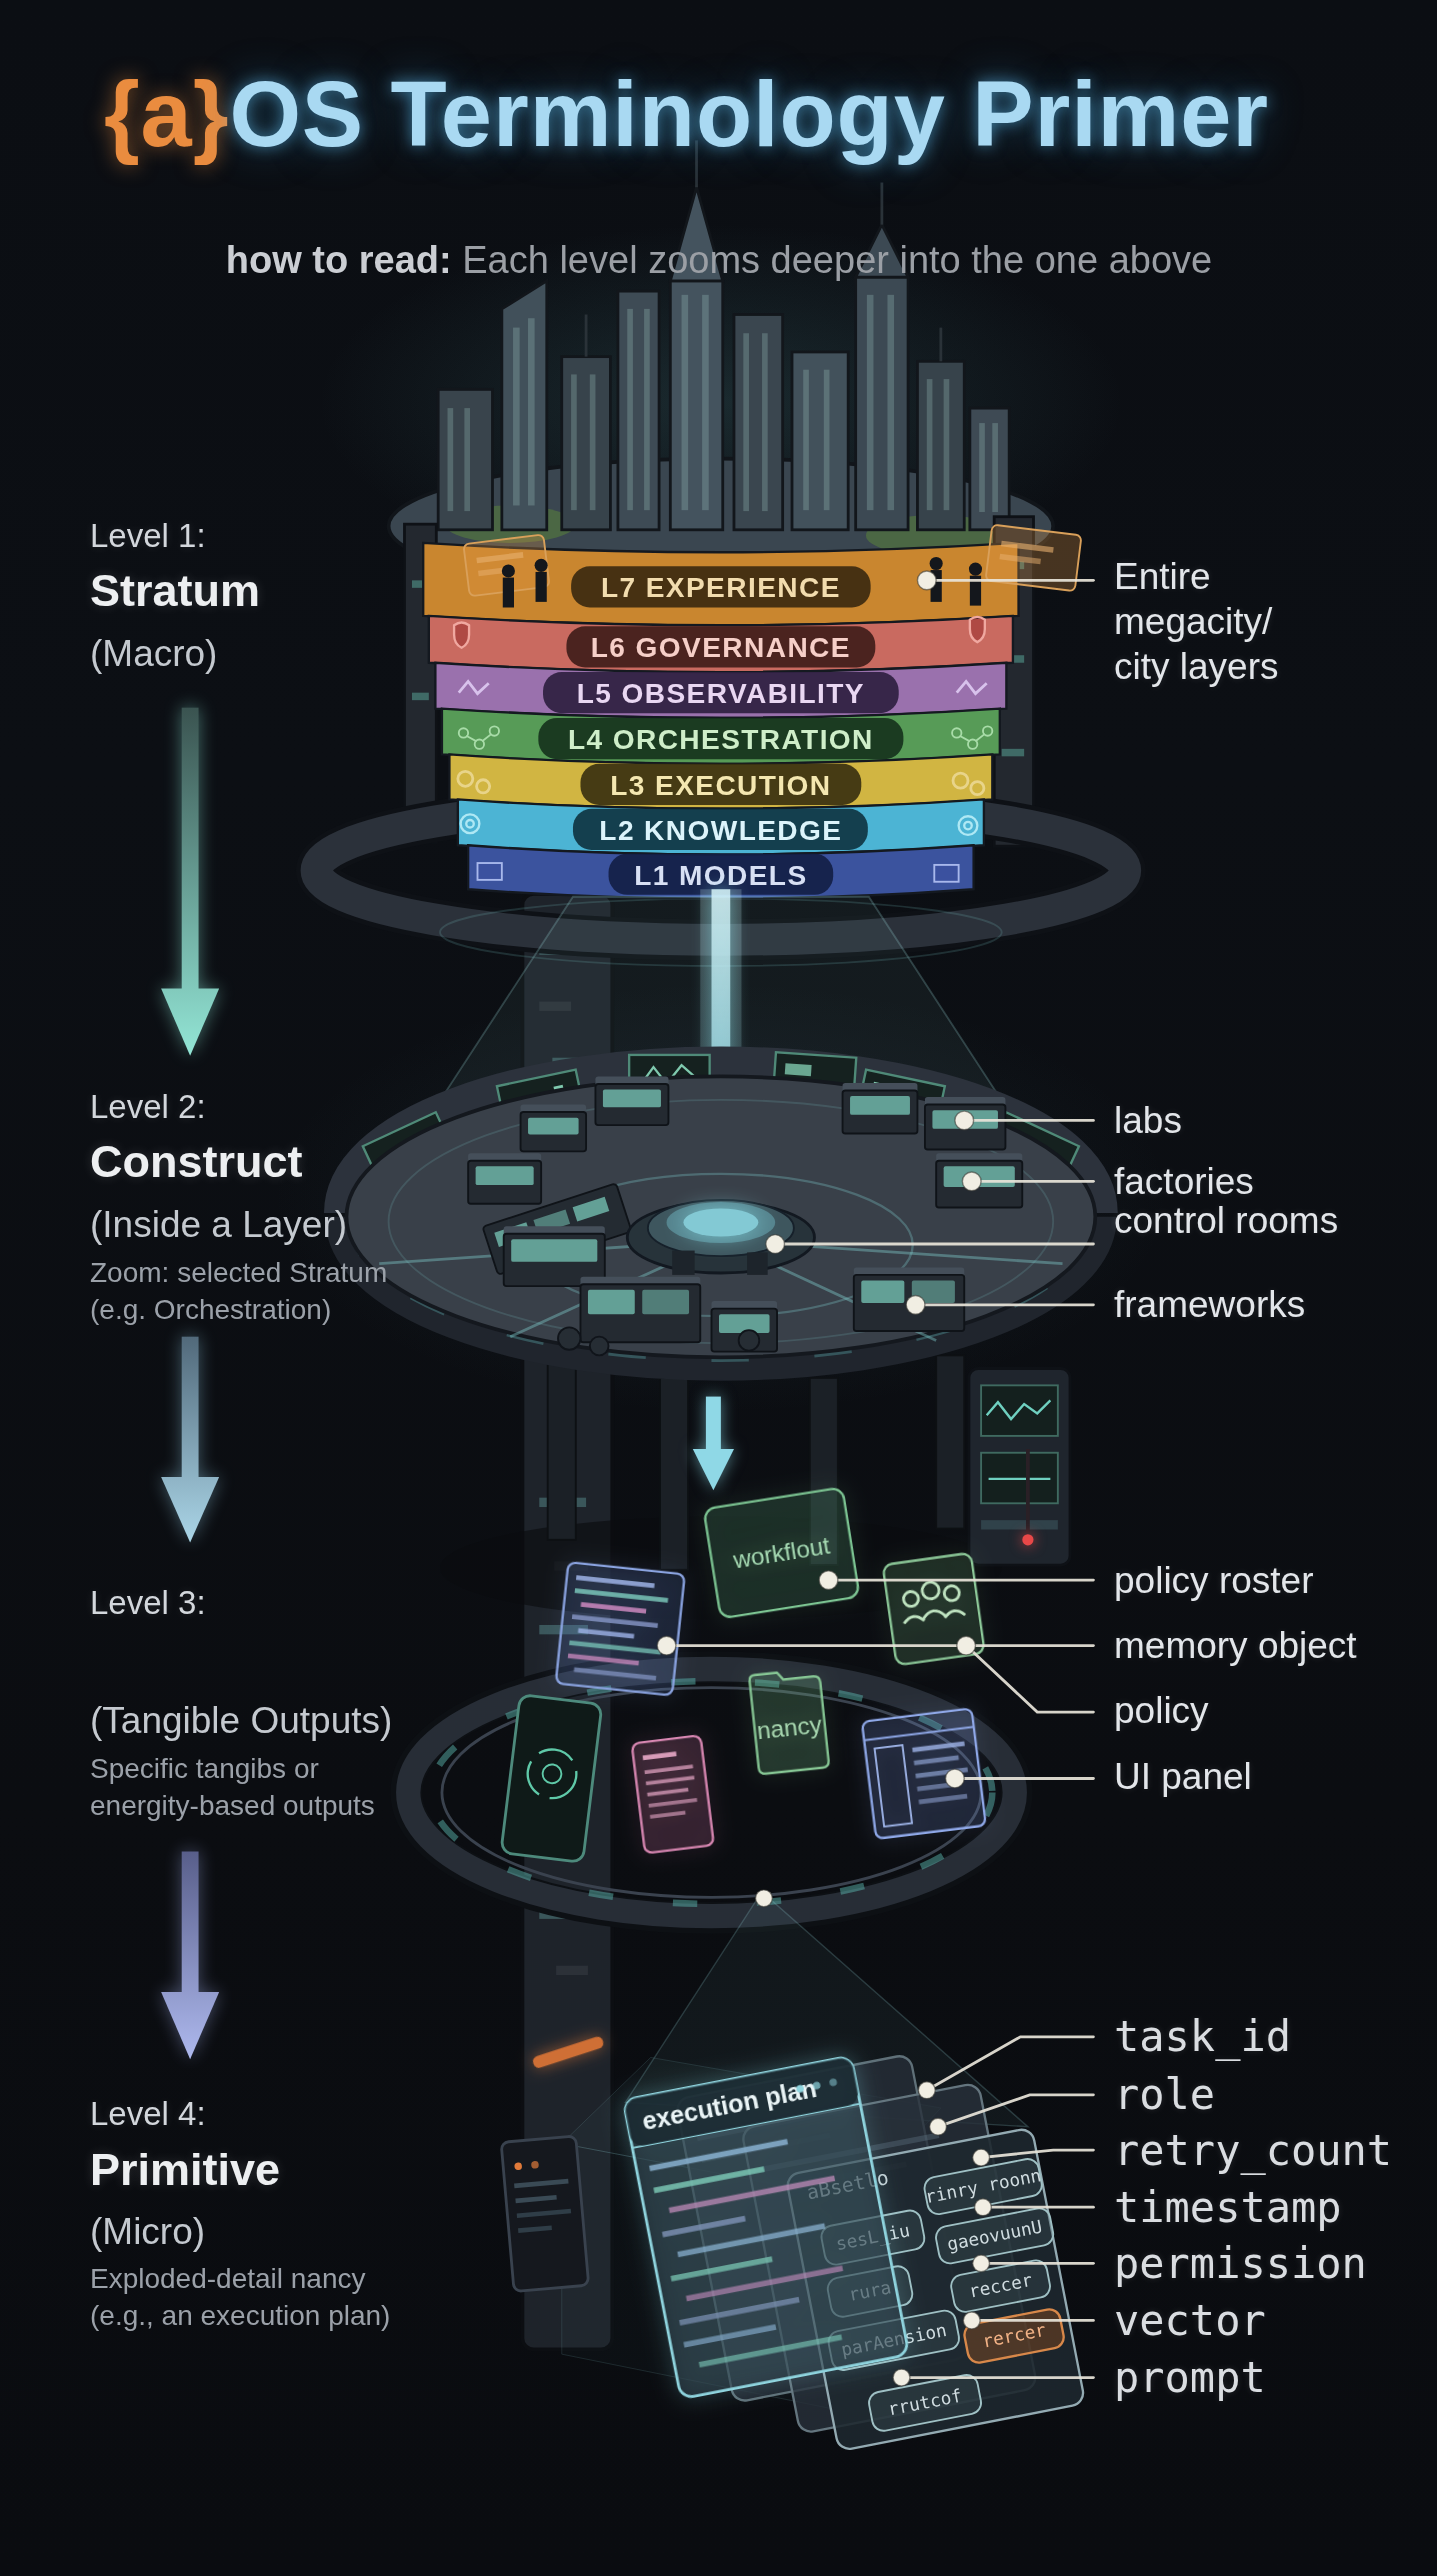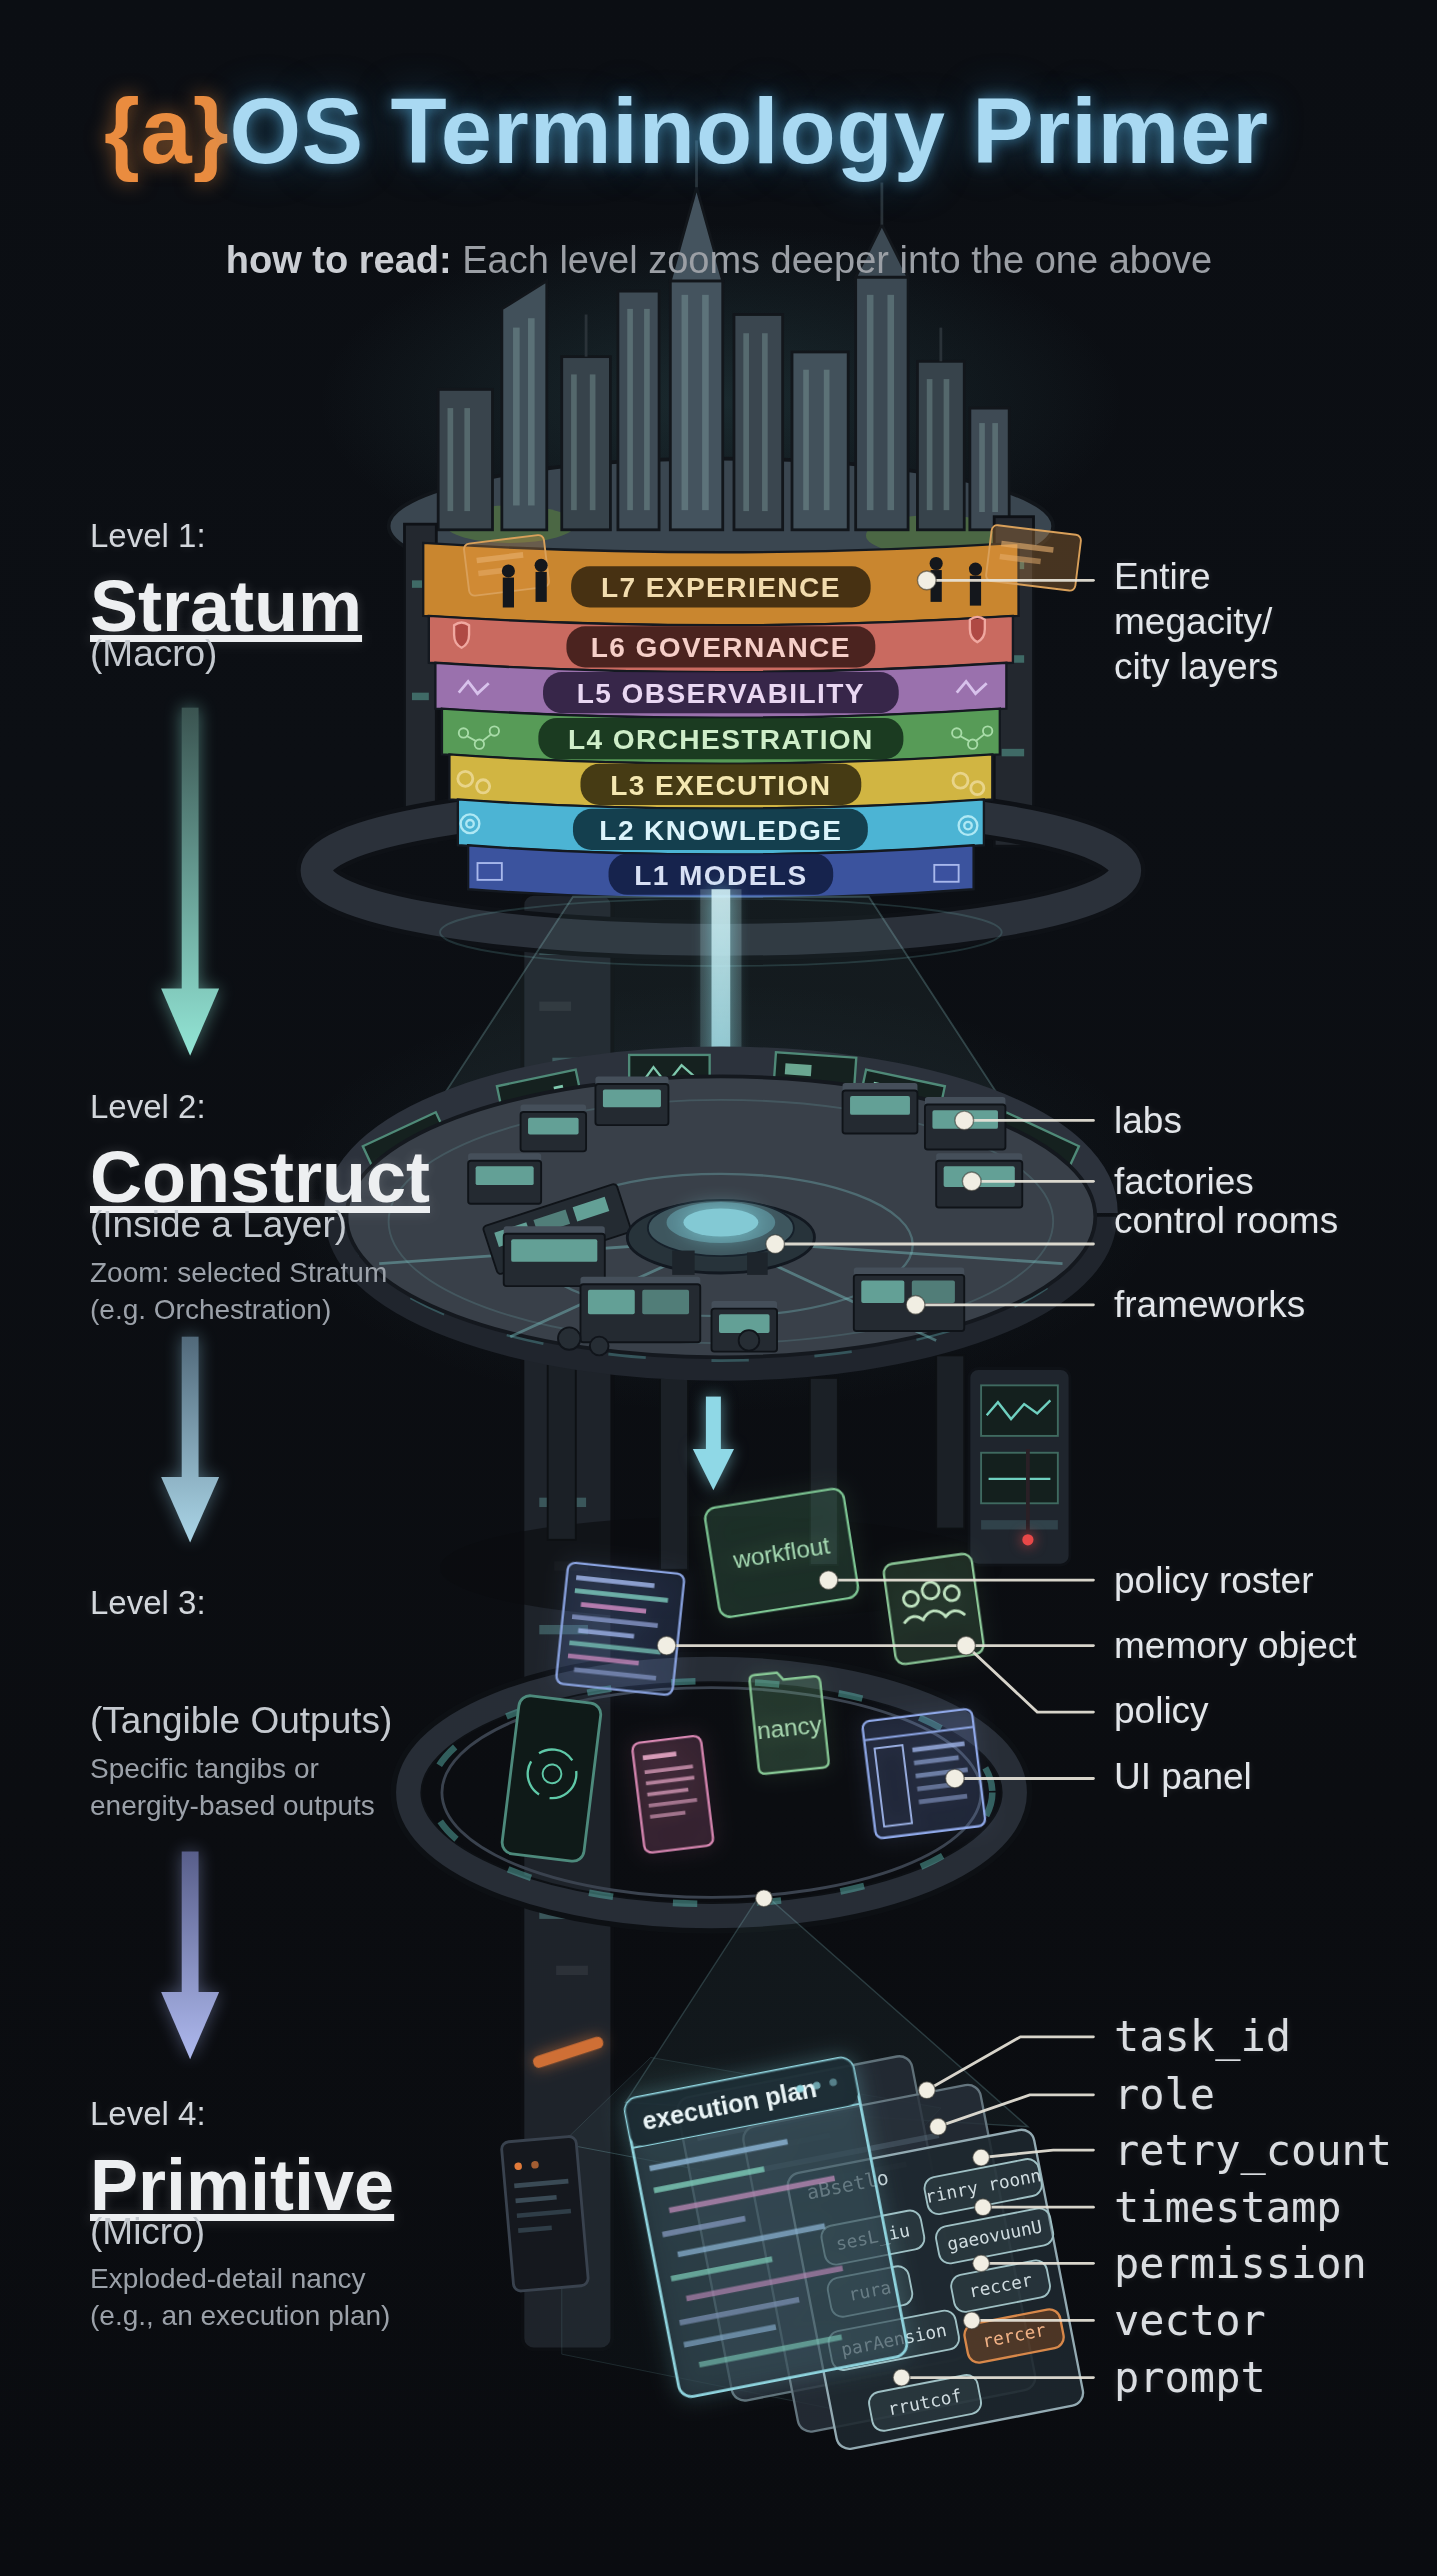--- a/index.html
+++ b/index.html
@@ -1,27 +1,27 @@
 <!DOCTYPE html>
 <html style="font-size:15px"><head>
 <meta charset="utf-8">
 <style>
   html,body{margin:0;padding:0;background:#07090c;}
   #canvas{position:relative;width:1438px;height:2576px;overflow:hidden;
     background:linear-gradient(180deg,#0b0e13 0%,#0c0f14 30%,#0b0d11 70%,#0a0c10 100%);
     font-family:"Liberation Sans",sans-serif;}
   svg{position:absolute;left:0;top:0;}
   .txt{position:absolute;white-space:nowrap;}
-  #title{left:0;top:79px;width:1373px;text-align:center;font-size:92px;font-weight:bold;letter-spacing:0.9px;}
+  #title{left:0;top:62px;width:1373px;text-align:center;font-size:92px;font-weight:bold;letter-spacing:0.9px;}
   #title .brace{color:#ea8c3f;text-shadow:0 0 20.6px rgba(234,140,63,.55);}
   #title .main{color:#a9d9f2;text-shadow:0 0 15px rgba(95,190,240,.6),0 0 43px rgba(60,160,220,.38);}
   #subtitle{left:0;top:239px;width:1438px;text-align:center;font-size:38px;color:#9b9fa5;}
   #subtitle .lead{font-weight:bold;color:#cbced3;}
   .lvl-id{font-size:33px;color:#d3d7dc;text-shadow:0 0 9.4px rgba(255,255,255,.12);}
-  .lvl-name{font-size:72px;font-weight:bold;color:#edeff1;text-shadow:0 0 11.2px rgba(255,255,255,.15);text-decoration:underline;}
+  .lvl-name{font-size:45px;font-weight:bold;color:#edeff1;text-shadow:0 0 11.2px rgba(255,255,255,.15);}
   .lvl-qual{font-size:37px;color:#c4c9cf;}
   .lvl-note{font-size:28px;line-height:37px;color:#9ba1a9;white-space:nowrap;}
   .callout{position:absolute;left:1114px;font-size:37px;line-height:45px;color:#e3e6ea;text-shadow:0 0 7.5px rgba(255,255,255,.12);}
   .callout.mono{font-family:"DejaVu Sans Mono",monospace;font-size:42px;line-height:43px;color:#dadde1;}
   .band-label{font-family:"Liberation Sans",sans-serif;font-weight:bold;font-size:30px;letter-spacing:1.5px;}
   .card-label{font-family:"Liberation Sans",sans-serif;font-size:26px;}
   .chip-label{font-family:"DejaVu Sans Mono",monospace;font-size:19px;}
   .panel-title{font-family:"Liberation Sans",sans-serif;font-size:27px;font-weight:bold;}
   .corner-label{font-family:"DejaVu Sans Mono",monospace;font-size:21px;}
 </style>

